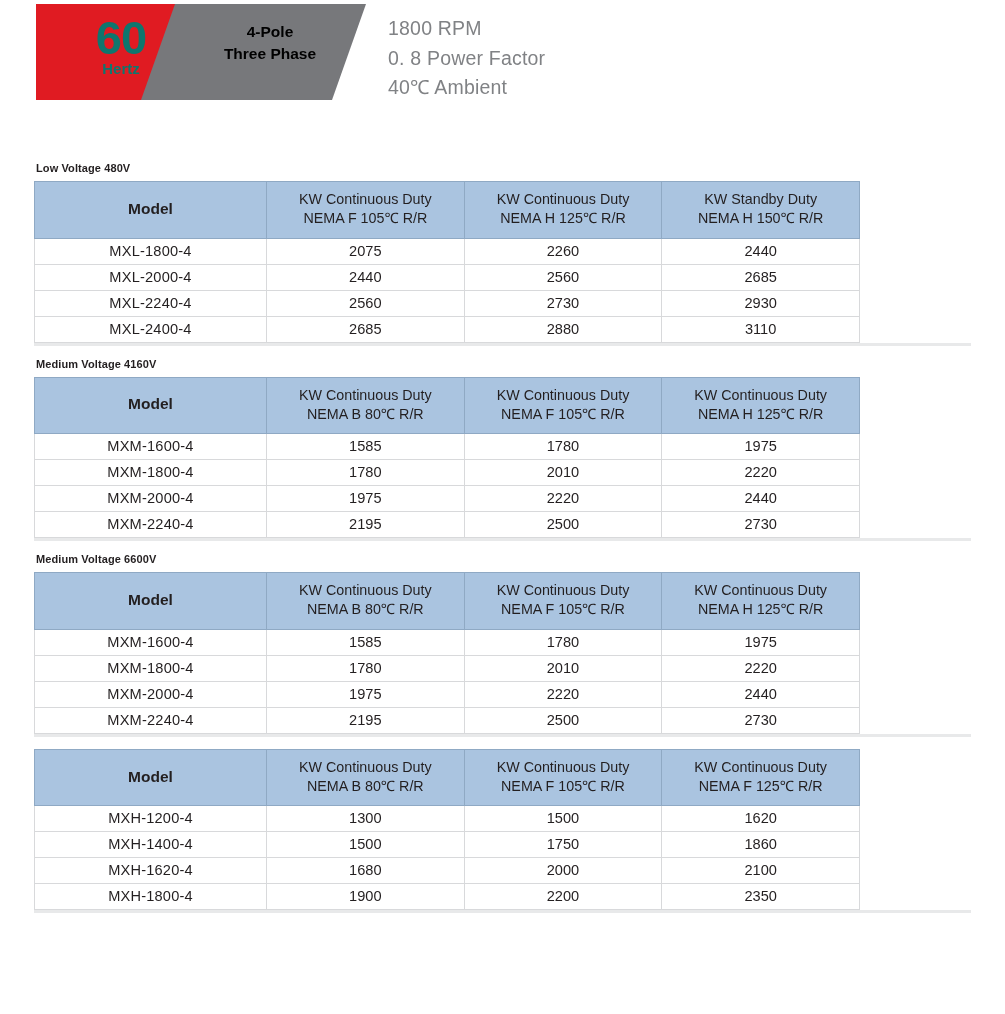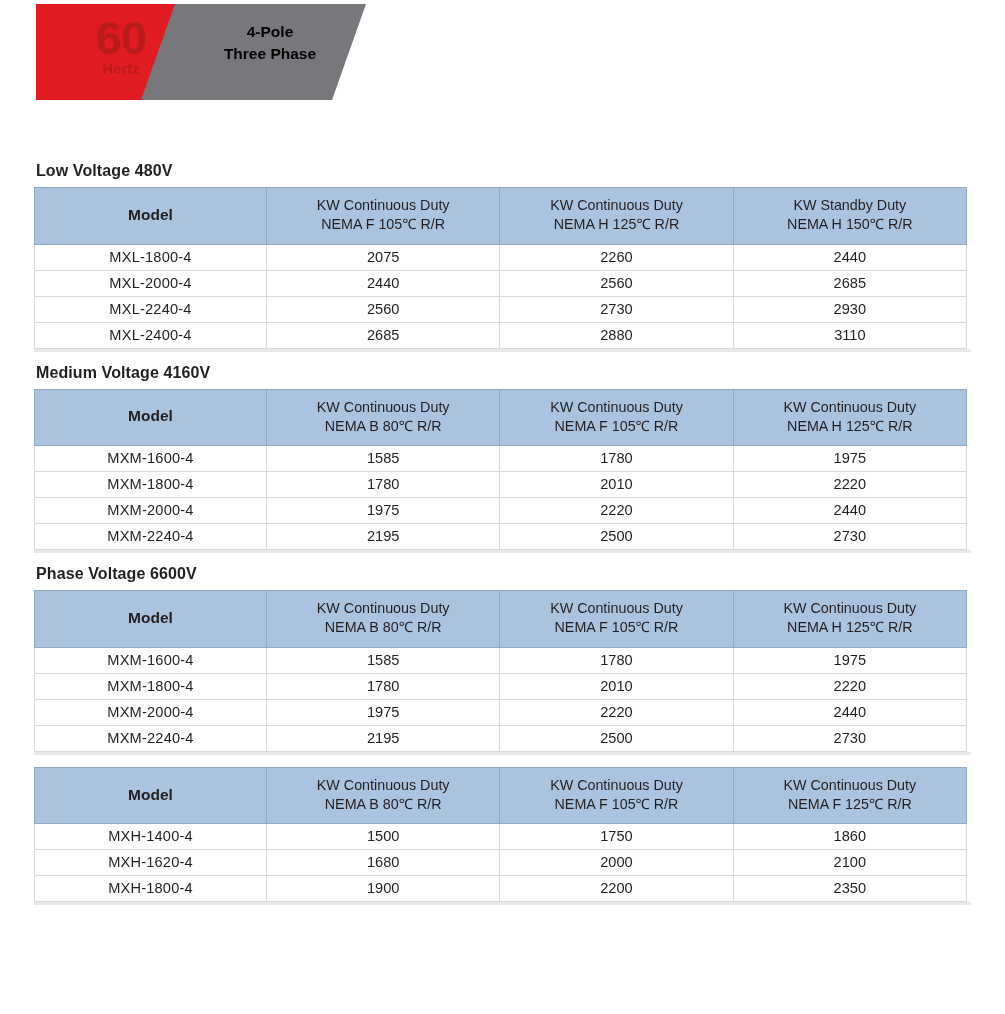--- a/index.html
+++ b/index.html
@@ -26,21 +26,21 @@
     position: absolute;
     top: 0; left: 0;
     width: 380px; height: 104px;
   }
   .hz-text {
     position: absolute;
     left: 74px;
     top: 14px;
     width: 94px;
     text-align: center;
-    color: #b91c1c;
+    color: #0f766e;
     line-height: 1;
     pointer-events: none;
   }
   .hz-num {
     font-size: 47px;
     font-weight: bold;
     letter-spacing: -1px;
     display: block;
   }
   .hz-unit {
@@ -71,30 +71,30 @@
     font-weight: normal;
     letter-spacing: 0.2px;
   }
 
   
   .content {
     padding: 0 34px;
   }
   .section { margin: 0 0 6px 0; }
   .section-title {
-    font-size: 16px;
+    font-size: 11px;
     font-weight: bold;
     color: #231f20;
     margin: 0 0 7px 2px;
     letter-spacing: 0.1px;
   }
   .sect-0 { margin-top: 58px; }
 
   table.spec-table {
-    width: 933px;
+    width: 826px;
     border-collapse: collapse;
     table-layout: fixed;
     border: 1px solid #c8c9cb;
     background: #ffffff;
   }
   table.spec-table th {
     background: #aac4e0;
     color: #231f20;
     font-size: 14.3px;
     font-weight: normal;
@@ -139,20 +139,25 @@
   <div class="hz-text">
     <span class="hz-num">60</span>
     <span class="hz-unit">Hertz</span>
   </div>
 
   <div class="pole-text">
     <div>4-Pole</div>
     <div>Three Phase</div>
   </div>
 
+  <div class="specs">
+    <div>1800 RPM</div>
+    <div>0. 8  Power  Factor</div>
+    <div>40℃ Ambient</div>
+  </div>
 </div>
 
 <div class="content" id="sections-root">
     <div class="section sect-0">
       <div class="section-title">Low Voltage  480V</div>
       <div class="tbl-wrap">
         <table class="spec-table">
           <thead>
             <tr>
               <th class="col-model">
@@ -247,21 +252,21 @@
               <td class="model-cell">MXM-2240-4</td>
               <td>2195</td>
               <td>2500</td>
               <td>2730</td>
             </tr>
           </tbody>
         </table>
       </div>
     </div>
     <div class="section sect-2">
-      <div class="section-title">Phase Voltage  6600V</div>
+      <div class="section-title">Medium Voltage  6600V</div>
       <div class="tbl-wrap">
         <table class="spec-table">
           <thead>
             <tr>
               <th class="col-model">
                 <div>Model</div>
               </th>
               <th>
                 <div>KW Continuous Duty</div>
                 <div>NEMA B  80℃ R/R</div>
@@ -322,20 +327,26 @@
                 <div>NEMA F  105℃ R/R</div>
               </th>
               <th>
                 <div>KW Continuous Duty</div>
                 <div>NEMA F  125℃ R/R</div>
               </th>
             </tr>
           </thead>
           <tbody>
             <tr>
+              <td class="model-cell">MXH-1200-4</td>
+              <td>1300</td>
+              <td>1500</td>
+              <td>1620</td>
+            </tr>
+            <tr>
               <td class="model-cell">MXH-1400-4</td>
               <td>1500</td>
               <td>1750</td>
               <td>1860</td>
             </tr>
             <tr>
               <td class="model-cell">MXH-1620-4</td>
               <td>1680</td>
               <td>2000</td>
               <td>2100</td>

